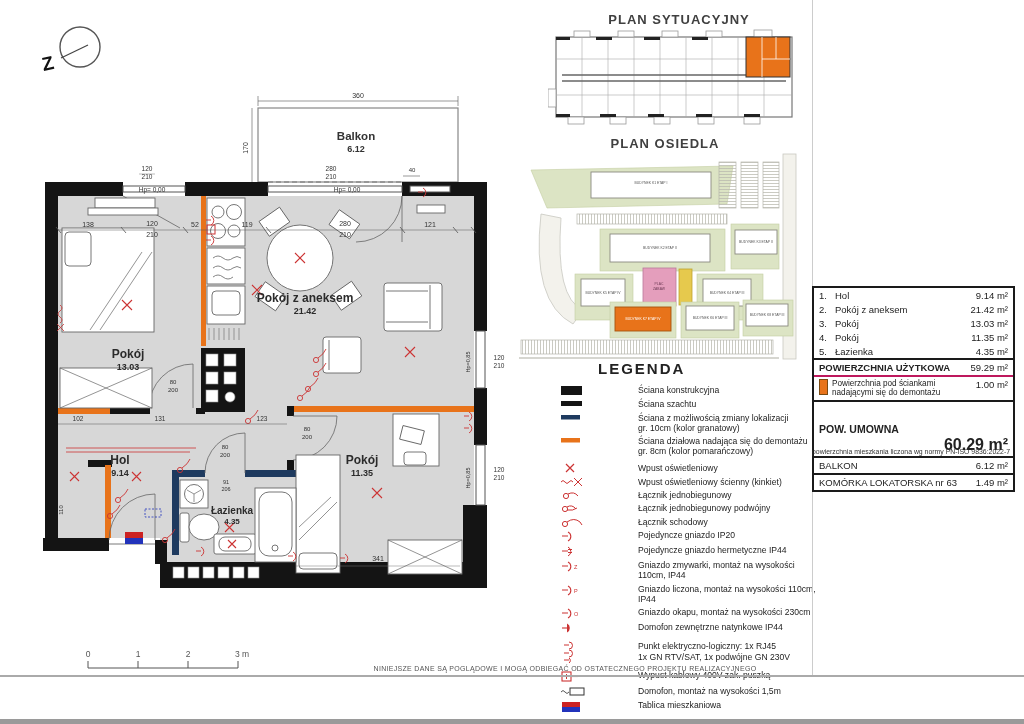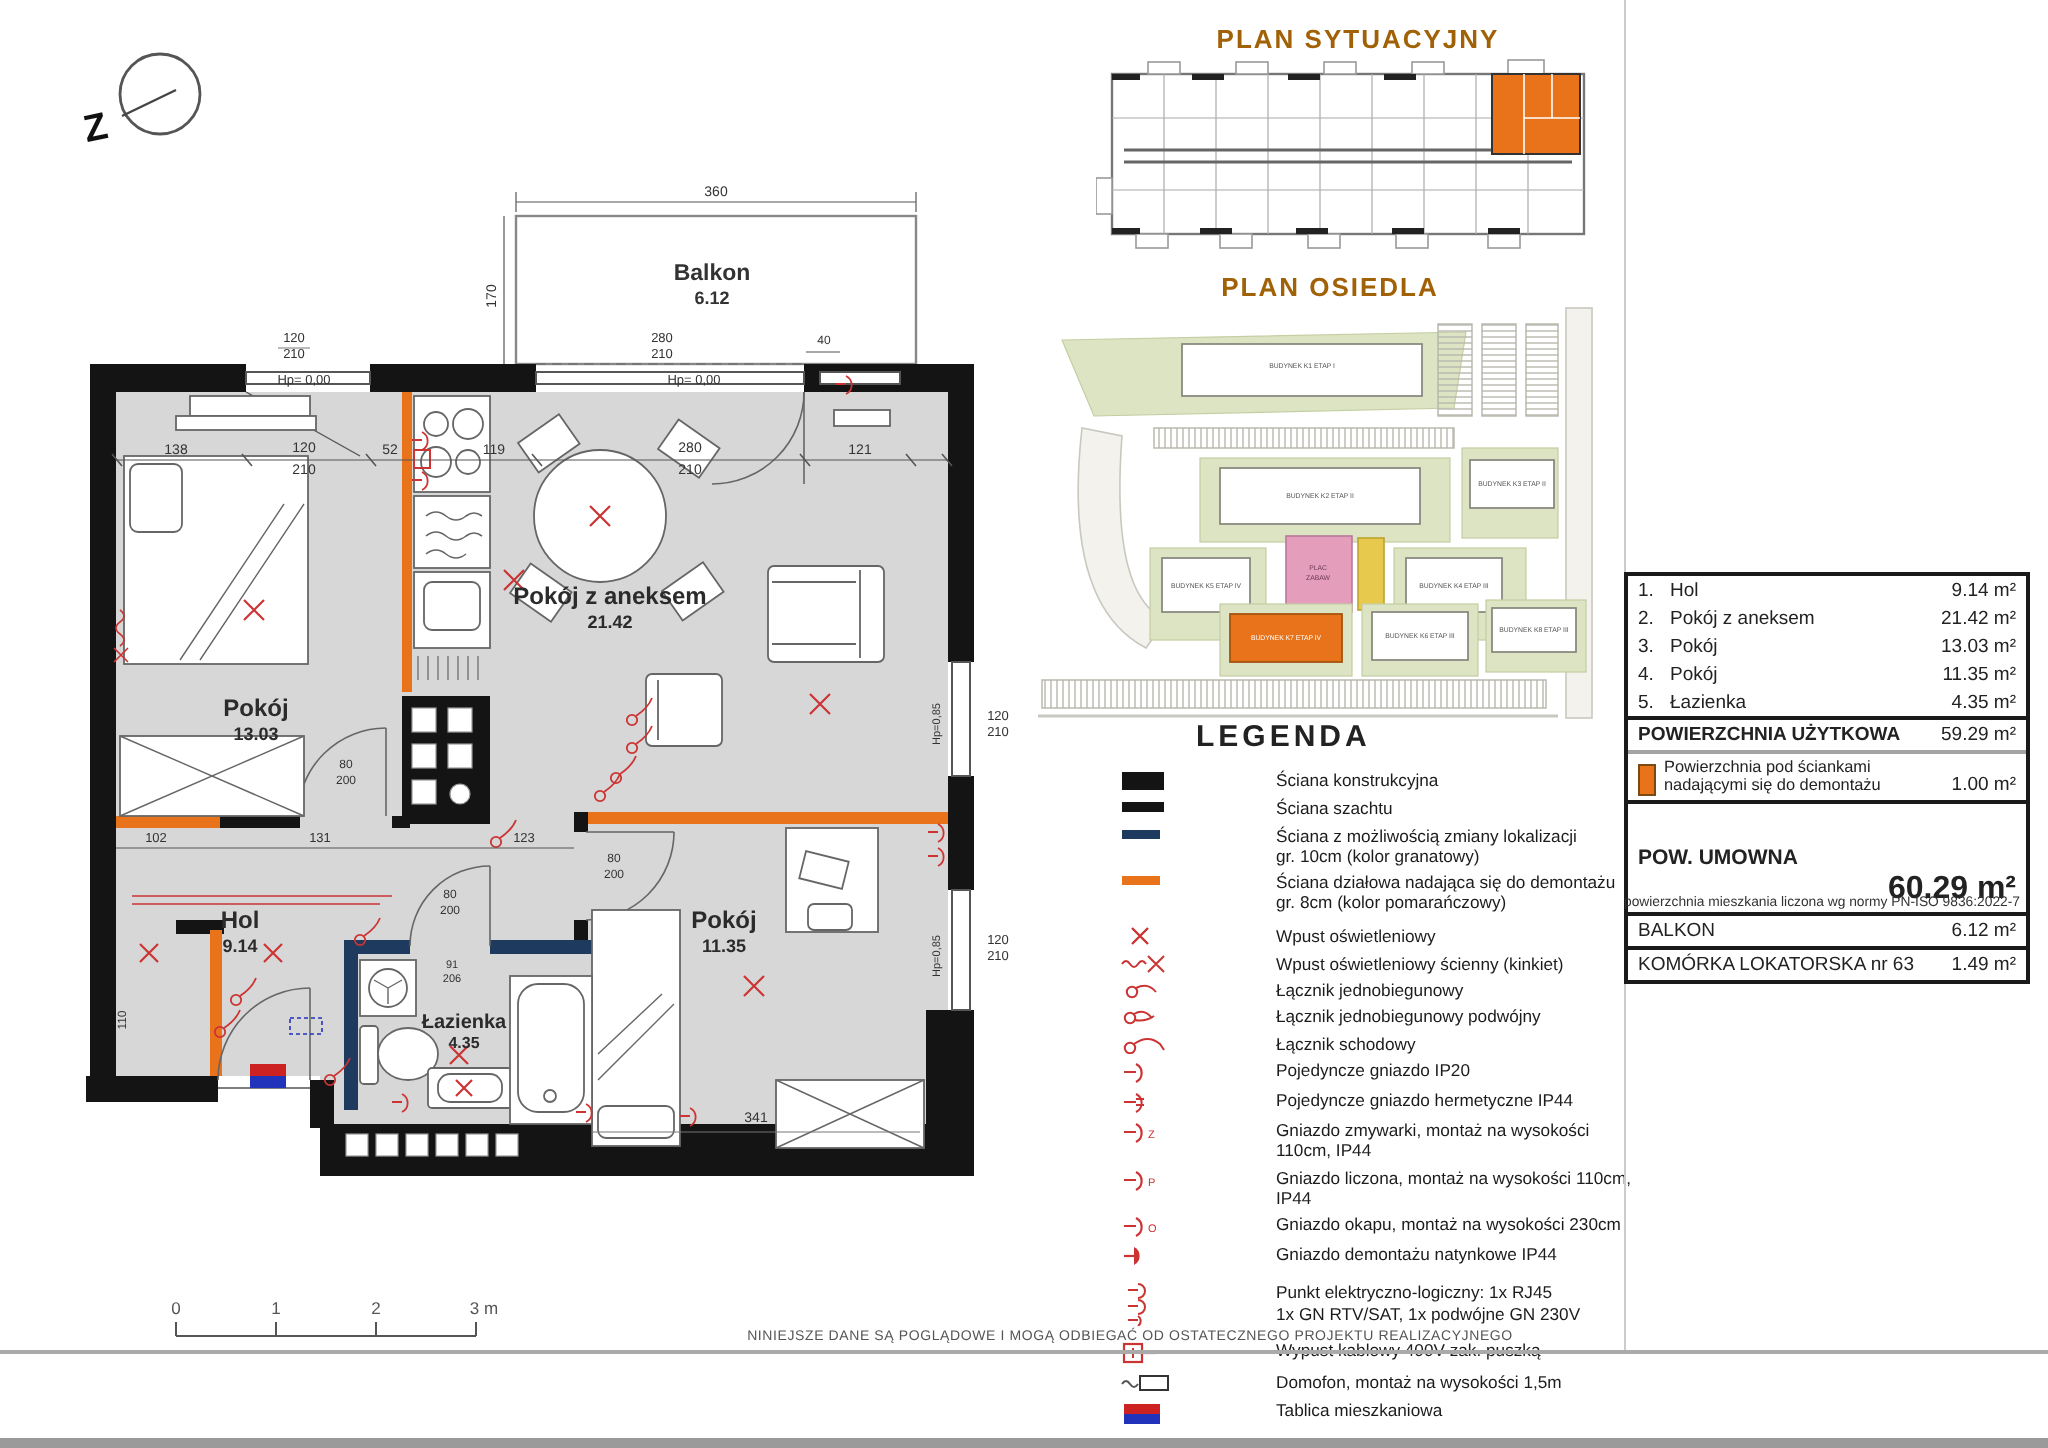--- a/index.html
+++ b/index.html
@@ -1,36 +1,36 @@
 <!DOCTYPE html>
 <html><head>
 <meta charset="utf-8">
 <style>
   html,body{margin:0;padding:0;background:#eee;}
   .sheet{position:relative;width:1024px;height:724px;background:#fff;overflow:hidden;
          font-family:"Liberation Sans",sans-serif;color:#222;}
   svg text{font-family:"Liberation Sans",sans-serif;}
   .abs{position:absolute;}
-  .sec-title{font-weight:bold;letter-spacing:1px;color:#a16207;}
+  .sec-title{font-weight:bold;letter-spacing:1px;color:#404040;}
   
   .legend{position:absolute;left:560px;top:360px;width:256px;}
   .legend h3{margin:0 0 8px 38px;font-size:15px;font-weight:bold;letter-spacing:2px;color:#222;}
   .lrow{display:flex;align-items:flex-start;margin-bottom:3.2px;gap:48px;}
   .lrow .lg{flex:0 0 30px;display:flex;justify-content:flex-start;padding-top:0px;}
   .lrow .lt{font-size:8.6px;line-height:1.18;color:#1c1c1c;white-space:pre-line;}
   .lrow.gap{margin-top:7px;}
   
   .areatable{position:absolute;left:812px;top:286px;width:199px;border:2px solid #1a1a1a;background:#fff;font-size:9.5px;}
   .trow{display:flex;justify-content:space-between;align-items:center;padding:1.5px 5px;}
   .trow .tno{width:16px;}
   .trow .tnm{flex:1;text-align:left;}
   .trow .tv{white-space:nowrap;}
   .tsec{border-top:2px solid #1a1a1a;display:flex;justify-content:space-between;align-items:center;padding:2px 5px;}
   .tsec .tl{font-weight:bold;font-size:9.5px;}
-  .tnote{border-top:2px solid #a3a3a3;display:flex;align-items:flex-end;padding:2px 5px;gap:4px;}
+  .tnote{border-top:2px solid #be185d;display:flex;align-items:flex-start;padding:2px 5px;gap:4px;}
   .tnote .ic{width:7px;height:14px;background:#e8731a;border:1px solid #7a4a12;flex:0 0 auto;}
   .tnote .nt{flex:1;font-size:8.2px;line-height:1.15;}
   .umowna .tv{font-size:16px;font-weight:bold;margin-top:32px;}
   .umowna .tl{font-size:10.5px;}
   .footnote{position:absolute;left:812px;top:448px;width:199px;font-size:6.9px;color:#333;}
   .vline{position:absolute;left:812px;top:0;width:1px;height:676px;background:#ccc;}
   .disclaimer{position:absolute;left:340px;top:665px;width:450px;text-align:center;
               font-size:7px;color:#555;letter-spacing:.3px;}
   .hr-foot{position:absolute;left:0;top:675px;width:1024px;height:2px;background:#aaa;}
   .bot-bar{position:absolute;left:0;top:719px;width:1024px;height:5px;background:#9a9a9a;}
@@ -596,21 +596,21 @@
         </span>
       <span class="lt">Gniazdo okapu, montaż na wysokości 230cm</span>
       </div>
     <div class="lrow">
       <span class="lg">
           <svg width="24" height="12">
             <path d="M2,6 h5" stroke="#cc3333" stroke-width="1.1"></path>
             <path d="M7,1.5 a5,5 0 0 1 0,9 z" fill="#cc3333"></path>
           </svg>
         </span>
-      <span class="lt">Gniazdo demontażu natynkowe IP44</span>
+      <span class="lt">Domofon zewnętrzne natynkowe IP44</span>
       </div>
     <div class="lrow gap">
       <span class="lg">
           <svg width="24" height="22">
             <path d="M4,4 h5 M9,1 a3.5,3.5 0 0 1 0,7 M4,12 h5 M9,9 a3.5,3.5 0 0 1 0,7 M4,19 h5 M9,17 a3,3 0 0 1 0,5" stroke="#cc3333" fill="none" stroke-width="1"></path>
           </svg>
         </span>
       <span class="lt">Punkt elektryczno-logiczny: 1x RJ45
 1x GN RTV/SAT, 1x podwójne GN 230V</span>
       </div>

